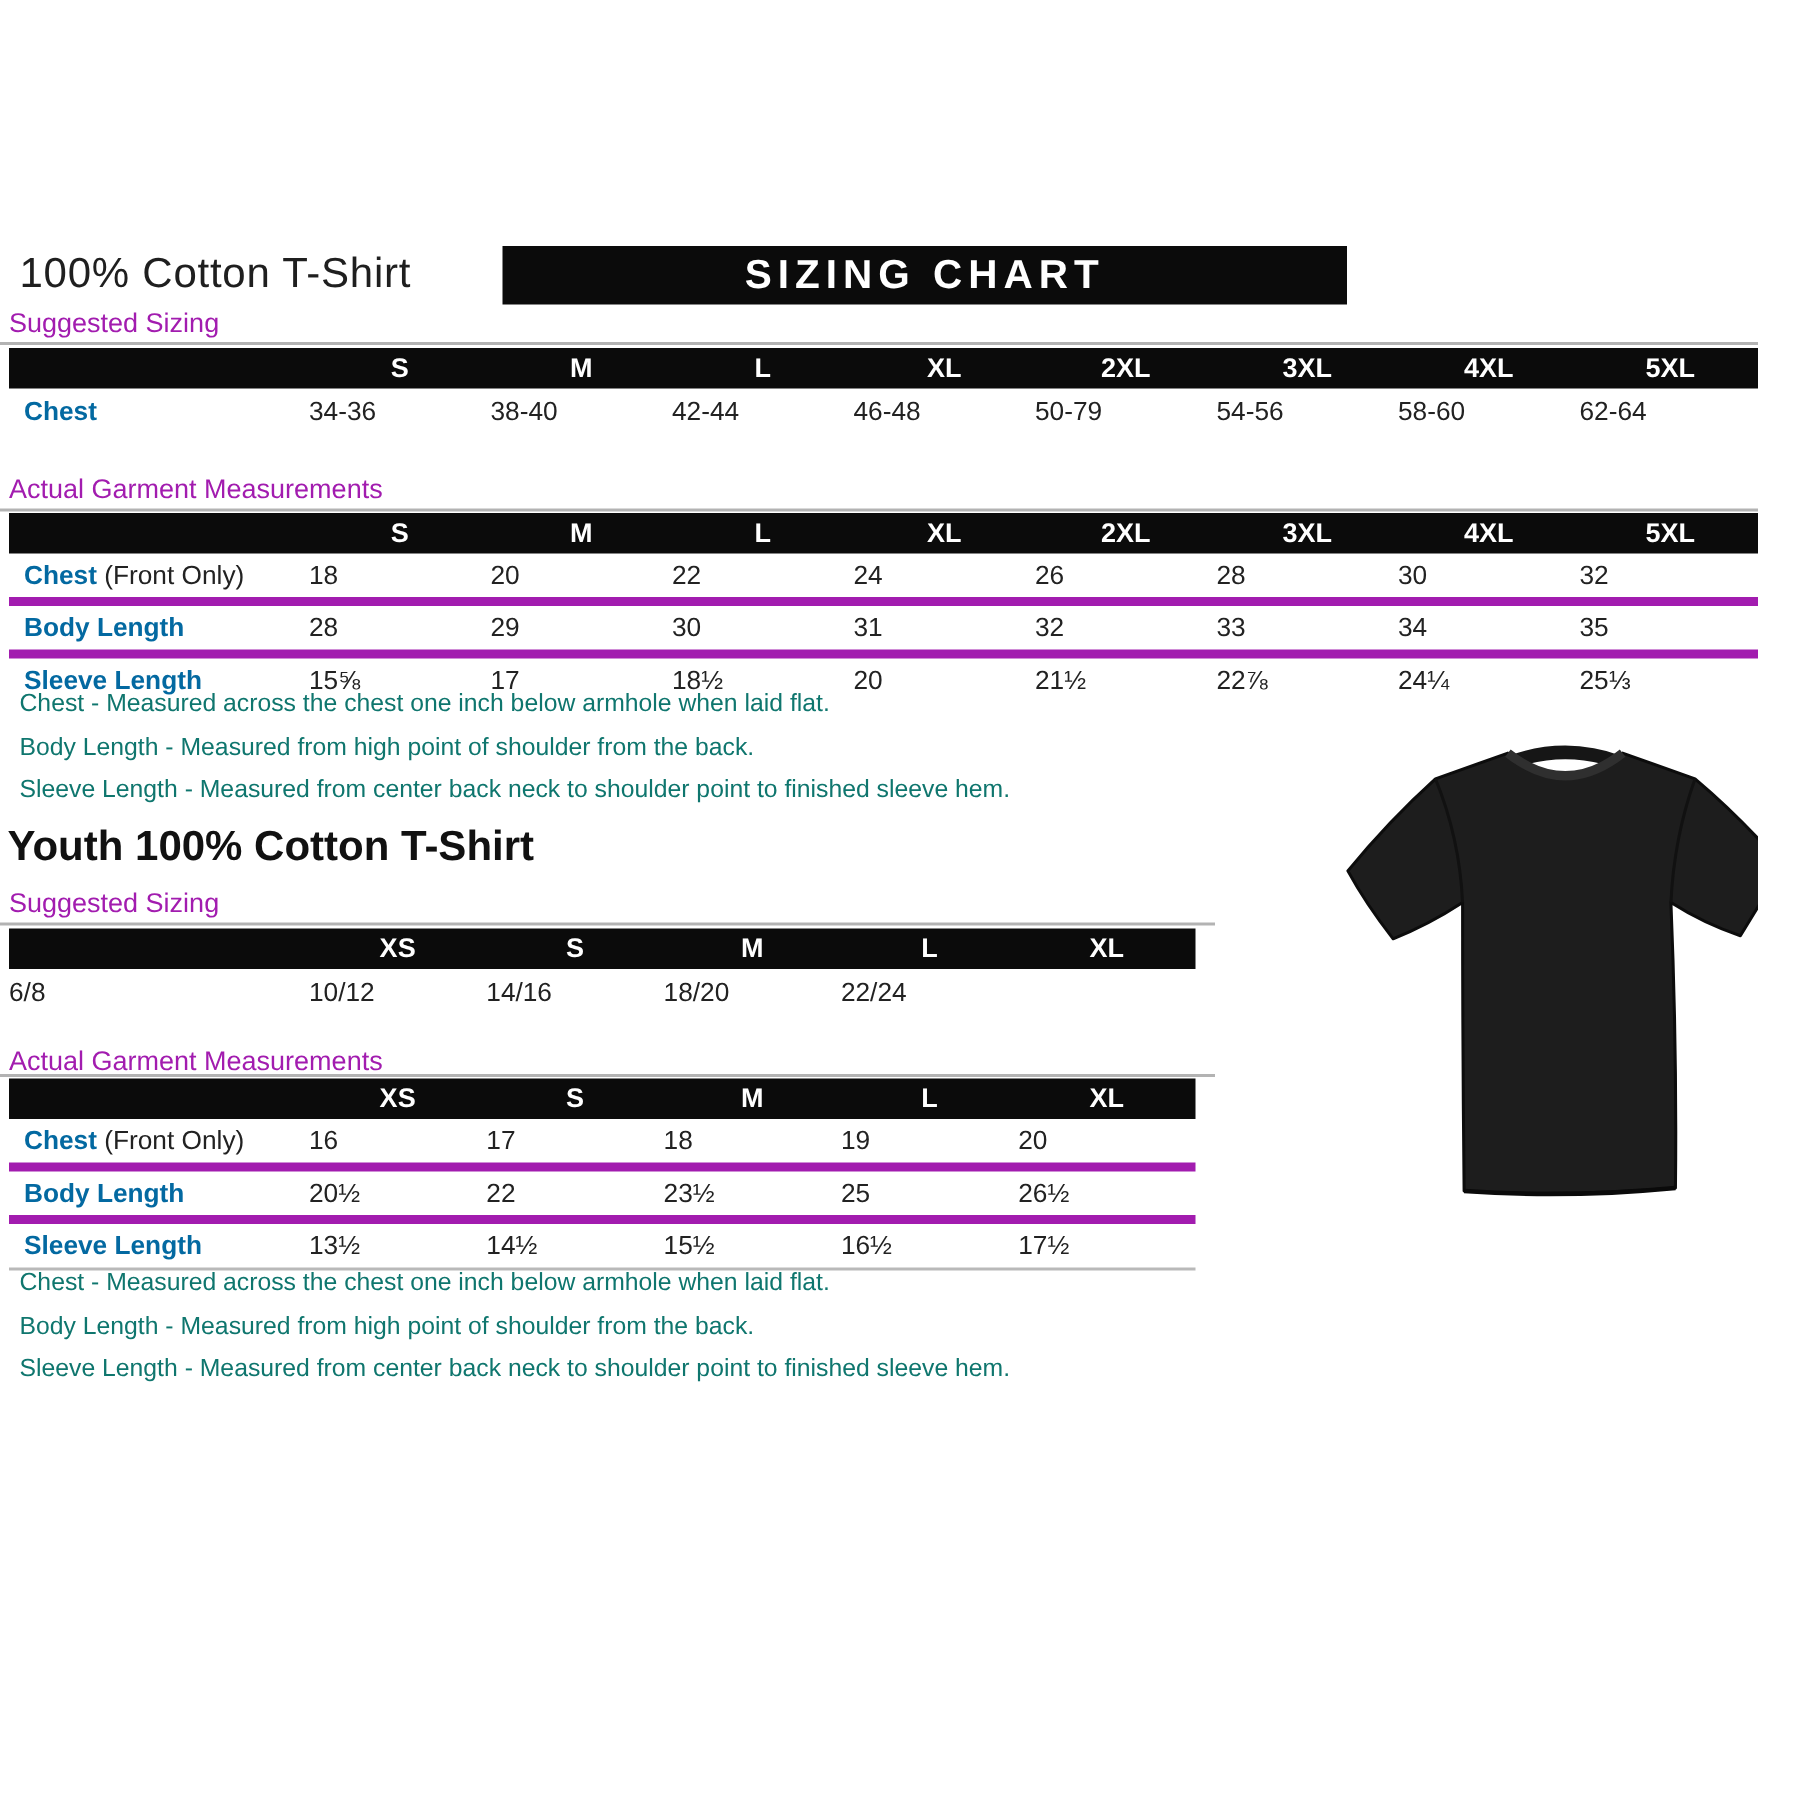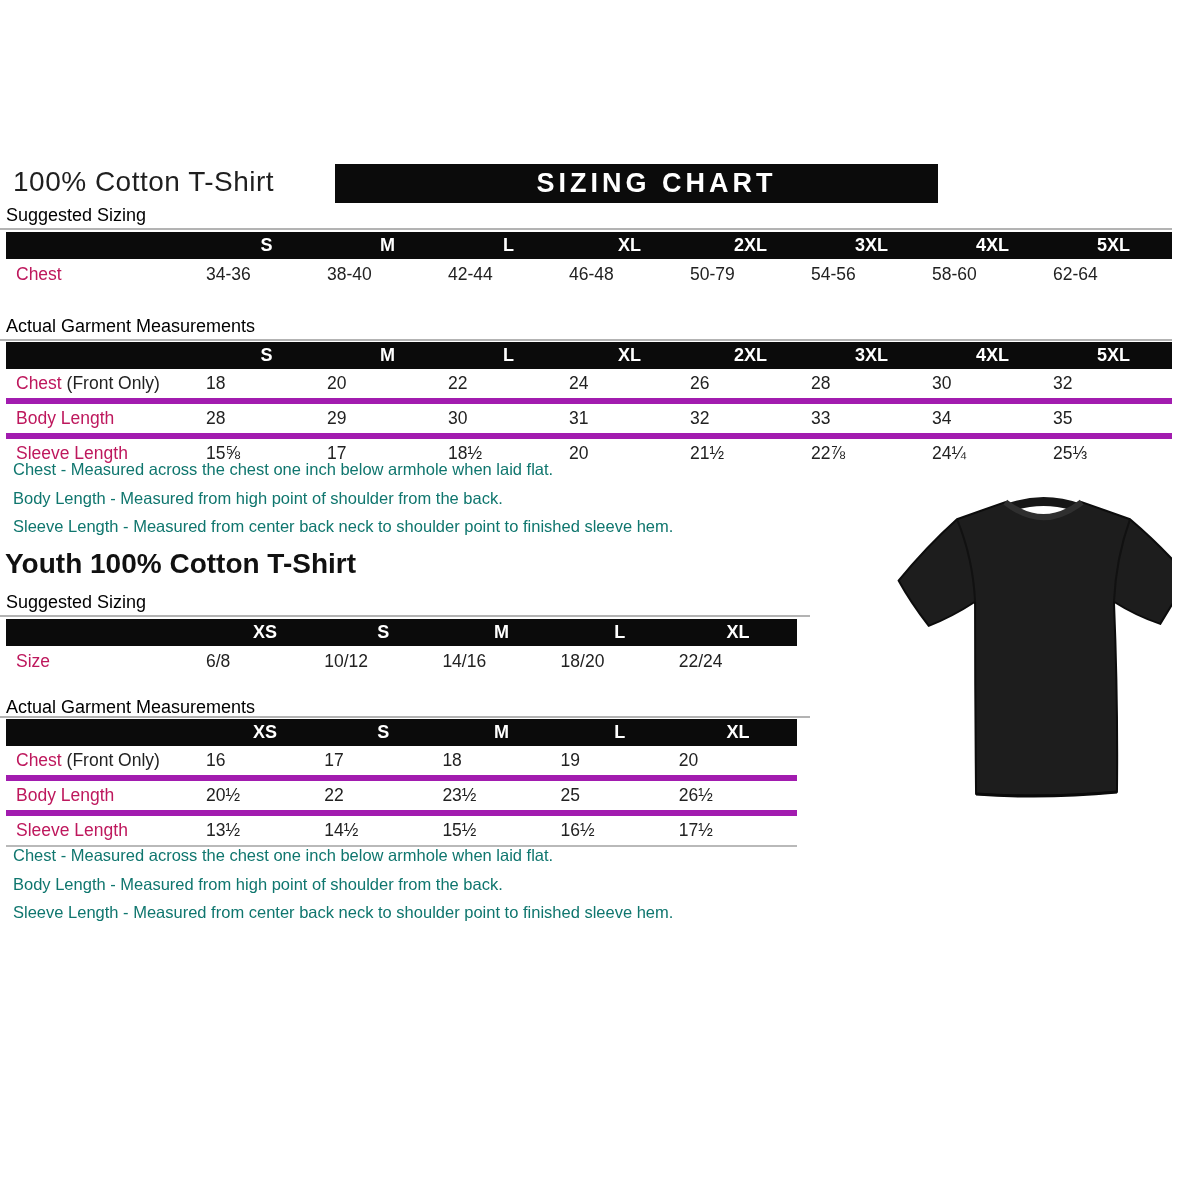--- a/index.html
+++ b/index.html
@@ -3,43 +3,43 @@
 <meta charset="utf-8">
 <style>
   html,body{margin:0;padding:0;background:#fff;}
   .canvas{position:relative;width:1172px;height:1200px;background:#ffffff;overflow:hidden;
           font-family:"Liberation Sans","DejaVu Sans",sans-serif;color:#1c1c1c;}
   .abs{position:absolute;}
   .title{font-size:28px;font-weight:400;color:#1f1f1f;letter-spacing:.5px;}
   .title-bold{font-size:28px;font-weight:700;color:#111;}
   .banner{background:#0b0b0b;color:#fff;display:flex;align-items:center;justify-content:center;
           font-weight:700;font-size:27px;letter-spacing:4px;}
-  .seclabel{font-size:18px;color:#000000;}
+  .seclabel{font-size:18px;color:#a21caf;}
   .hr{height:2px;background:#b3b3b3;}
   .grid-a{display:grid;grid-template-columns:200px repeat(8,1fr);}
   .grid-y{display:grid;grid-template-columns:200px repeat(5,1fr);}
   .thead{background:#0b0b0b;color:#fff;height:27px;line-height:27px;}
   .th{font-weight:700;font-size:18px;text-align:center;}
   .trow{height:29px;line-height:29px;font-size:17.5px;color:#222;}
   .trow.tall{height:31px;line-height:31px;}
   .td{text-align:left;}
   .td.lbl{text-align:left;padding-left:10px;white-space:nowrap;}
-  .b{font-weight:400;color:#be185d;text-align:right;}
+  .b{font-weight:700;color:#0369a1;text-align:right;}
   .sep{border-bottom:6px solid #a21caf;}
   .sepl{border-bottom:2px solid #b9b9b9;}
   .notes{font-size:16.5px;color:#0f766e;}
   .notes .nline{height:28.5px;line-height:28.5px;white-space:nowrap;}
 </style>
 </head>
 <body>
 
 <div class="canvas">
 
   <div class="abs title" style="left:13px;top:166px;">100% Cotton T-Shirt</div>
-  <div class="abs banner" style="left:335px;top:164px;width:563px;height:39px;padding-left:40px;">
+  <div class="abs banner" style="left:335px;top:164px;width:563px;height:39px;">
     <span>SIZING CHART</span>
   </div>
 
   <div class="abs seclabel" style="left:6px;top:205px;">Suggested Sizing</div>
   <div class="abs hr" style="left:0;top:228px;width:1190px;"></div>
 
   <div class="abs" style="left:6px;top:232px;width:1168px;">
     <div class="thead grid-a">
       <div class="th"></div>
       <div class="th">S</div>
@@ -128,21 +128,20 @@
   <div class="abs" style="left:6px;top:619px;width:791px;">
     <div class="thead grid-y">
       <div class="th"></div>
       <div class="th">XS</div>
       <div class="th">S</div>
       <div class="th">M</div>
       <div class="th">L</div>
       <div class="th">XL</div>
     </div>
     <div class="trow tall grid-y">
-      <div class="td lbl"><span class="b">Size</span></div>
       <div class="td">6/8</div>
       <div class="td">10/12</div>
       <div class="td">14/16</div>
       <div class="td">18/20</div>
       <div class="td">22/24</div>
     </div>
   </div>
 
   <div class="abs seclabel" style="left:6px;top:697px;">Actual Garment Measurements</div>
   <div class="abs hr" style="left:0;top:716px;width:810px;"></div>

